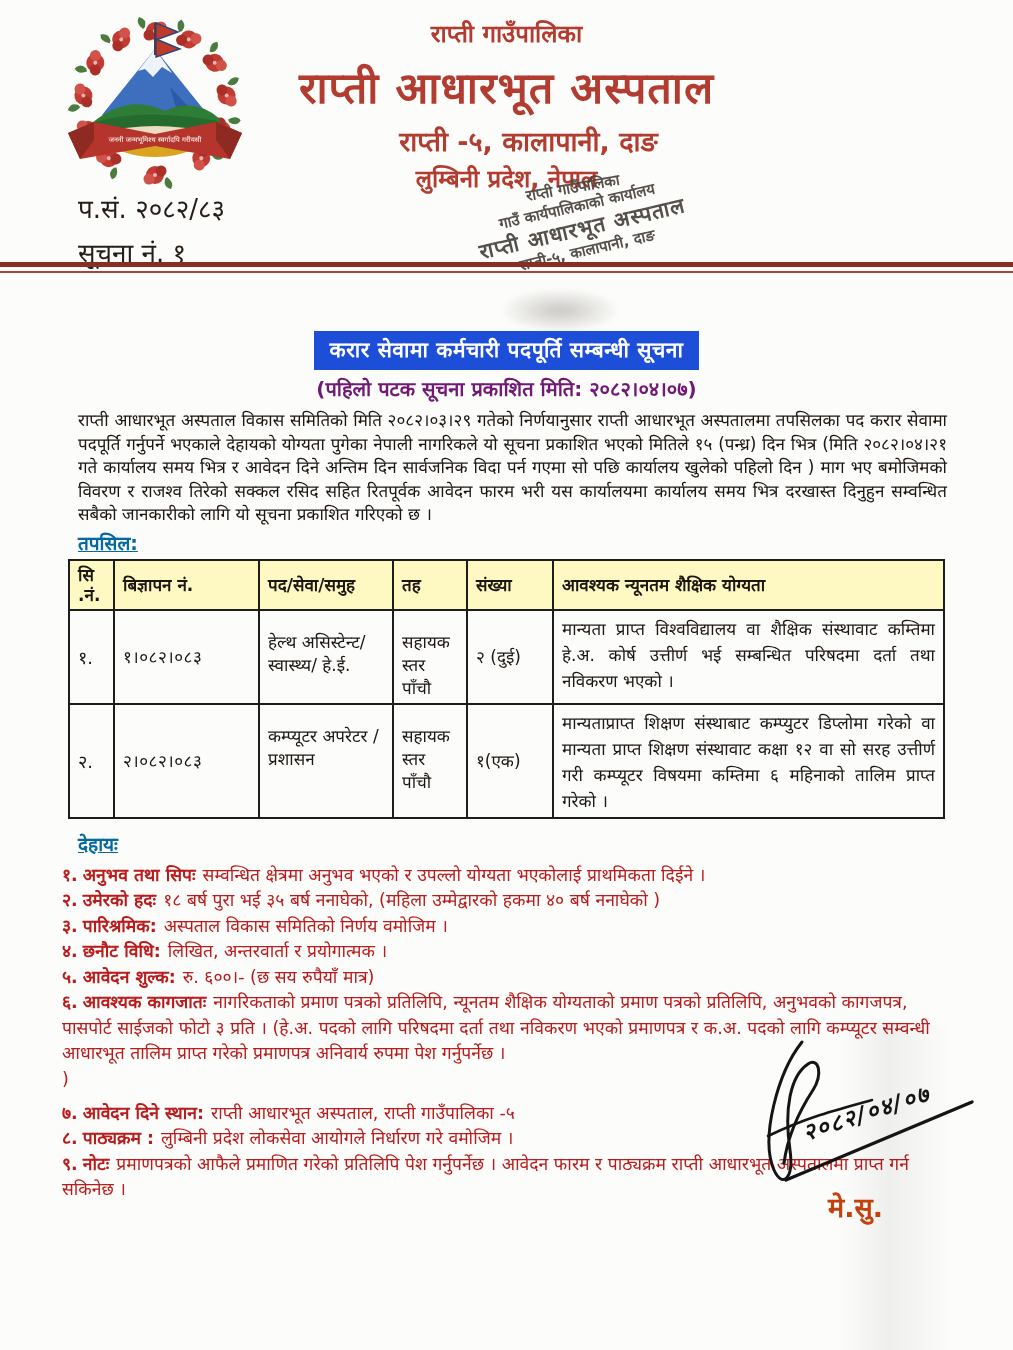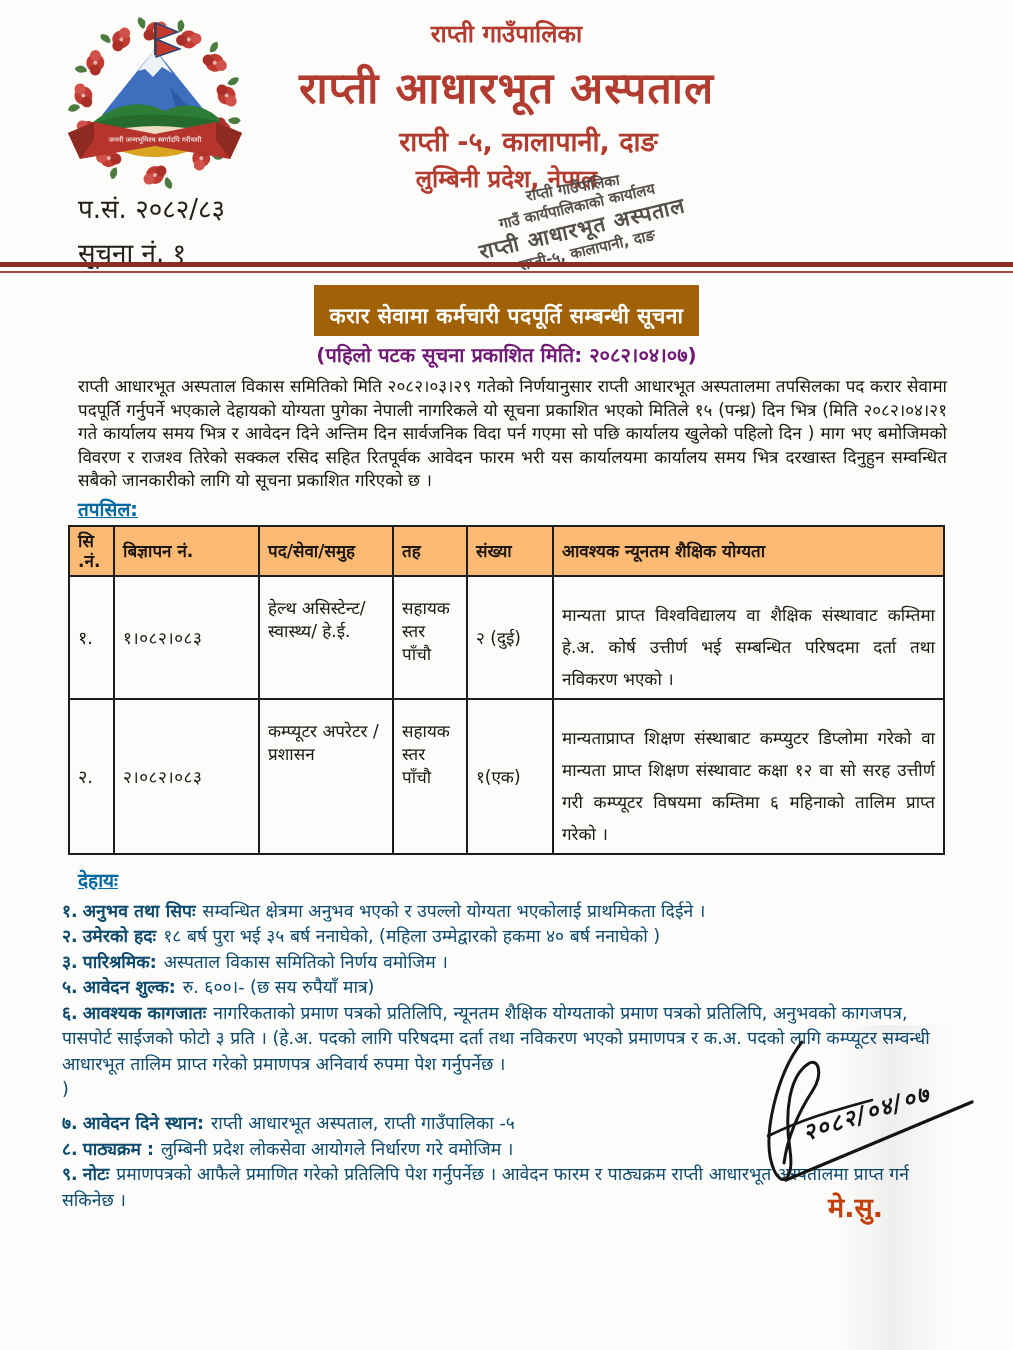--- a/index.html
+++ b/index.html
@@ -32,44 +32,44 @@
     background:radial-gradient(closest-side, rgba(90,85,78,.30), rgba(90,85,78,0));
     filter:blur(2px);
   }
   
   .rule1 { position:absolute; left:0; top:262px; width:1013px; height:5px; background:#8a2d24; }
   .rule2 { position:absolute; left:0; top:271px; width:1013px; height:2px; background:#a6453c; }
   
   .content { position:absolute; left:0; top:282px; width:1013px; }
   .title-wrap { text-align:center; margin-top:3px; }
   .title-bar {
-    display:inline-block; background:#a16207; color:#ffffff;
-    font-size:21px; font-weight:bold; padding:16px 16px 7px; letter-spacing:.5px;
+    display:inline-block; background:#1d4ed8; color:#ffffff;
+    font-size:21px; font-weight:bold; padding:4px 16px 7px; letter-spacing:.5px;margin-top:46px;
   }
   .pub { text-align:center; font-size:20px; font-weight:bold; margin-top:5px; color:#701a75; }
   .body-par {
     margin:7px 66px 0 78px; font-size:17px; line-height:23.5px;
     text-align:justify; color:#1b1510;
   }
   .sec-head {
     margin:3px 0 3px 78px; font-size:19px; font-weight:bold;
     text-decoration:underline; color:#0369a1;
   }
   
   table.roster { border-collapse:collapse; margin-left:68px; width:877px; table-layout:fixed; }
   .roster th, .roster td { border:2px solid #1d1d1d; padding:3px 8px; font-size:17px; vertical-align:top; }
-  .roster thead th { background:#fdba74; font-weight:bold; text-align:left; vertical-align:middle; height:42px; line-height:20px; }
+  .roster thead th { background:#fef9c3; font-weight:bold; text-align:left; vertical-align:middle; height:42px; line-height:20px; }
   .c-sn    { text-align:left; }
   td.c-sn  { vertical-align:middle; font-size:18px; }
   td.c-ad  { vertical-align:middle; letter-spacing:.5px; }
   td.c-cnt { vertical-align:middle; }
-  td.c-q   { text-align:justify; line-height:32px; padding-top:22px; }
+  td.c-q   { text-align:justify; line-height:26px; padding-top:5px; }
   td.c-post, td.c-lvl { line-height:23px; padding-top:20px; }
   
-  .ditems { margin:6px 56px 0 62px; font-size:17.5px; line-height:25.5px; color:#0c4a6e; }
+  .ditems { margin:6px 56px 0 62px; font-size:17.5px; line-height:25.5px; color:#b91c1c; }
   .ditem  { text-align:left; }
   .dno    { font-weight:bold; margin-right:5px; }
   .dlabel { font-weight:bold; margin-right:7px; }
   .dsuffix{ line-height:25px; }
   .gap    { height:9px; }
   
   .sig { position:absolute; left:690px; top:1038px; width:310px; height:210px; }
   .sig svg { position:absolute; left:0; top:0; }
   .sig-date {
     position:absolute; left:110px; top:58px; transform:rotate(-18deg);
@@ -215,20 +215,23 @@
       <div class="ditem">
         <span class="dno">१.</span><span class="dlabel">अनुभव तथा सिपः</span><span>सम्वन्धित क्षेत्रमा अनुभव भएको र उपल्लो योग्यता भएकोलाई प्राथमिकता दिईने ।</span>
       </div>
       <div class="ditem">
         <span class="dno">२.</span><span class="dlabel">उमेरको हदः</span><span>१८ बर्ष पुरा भई ३५ बर्ष ननाघेको, (महिला उम्मेद्वारको हकमा ४० बर्ष ननाघेको )</span>
       </div>
       <div class="ditem">
         <span class="dno">३.</span><span class="dlabel">पारिश्रमिक:</span><span>अस्पताल विकास समितिको निर्णय वमोजिम ।</span>
       </div>
       <div class="ditem">
+        <span class="dno">४.</span><span class="dlabel">छनौट विधि:</span><span>लिखित, अन्तरवार्ता र प्रयोगात्मक ।</span>
+      </div>
+      <div class="ditem">
         <span class="dno">५.</span><span class="dlabel">आवेदन शुल्क:</span><span>रु. ६००।- (छ सय रुपैयाँ मात्र)</span>
       </div>
       <div class="ditem">
         <span class="dno">६.</span><span class="dlabel">आवश्यक कागजातः</span><span>नागरिकताको प्रमाण पत्रको प्रतिलिपि, न्यूनतम शैक्षिक योग्यताको प्रमाण पत्रको प्रतिलिपि, अनुभवको कागजपत्र, पासपोर्ट साईजको फोटो ३ प्रति । (हे.अ. पदको लागि परिषदमा दर्ता तथा नविकरण भएको प्रमाणपत्र र क.अ. पदको लागि कम्प्यूटर सम्वन्धी आधारभूत तालिम प्राप्त गरेको प्रमाणपत्र अनिवार्य रुपमा पेश गर्नुपर्नेछ ।</span>
       </div>
       <div class="dsuffix">)</div>
       <div class="gap"></div>
       <div class="ditem">
         <span class="dno">७.</span><span class="dlabel">आवेदन दिने स्थान:</span><span>राप्ती आधारभूत अस्पताल, राप्ती गाउँपालिका -५</span>
       </div>

